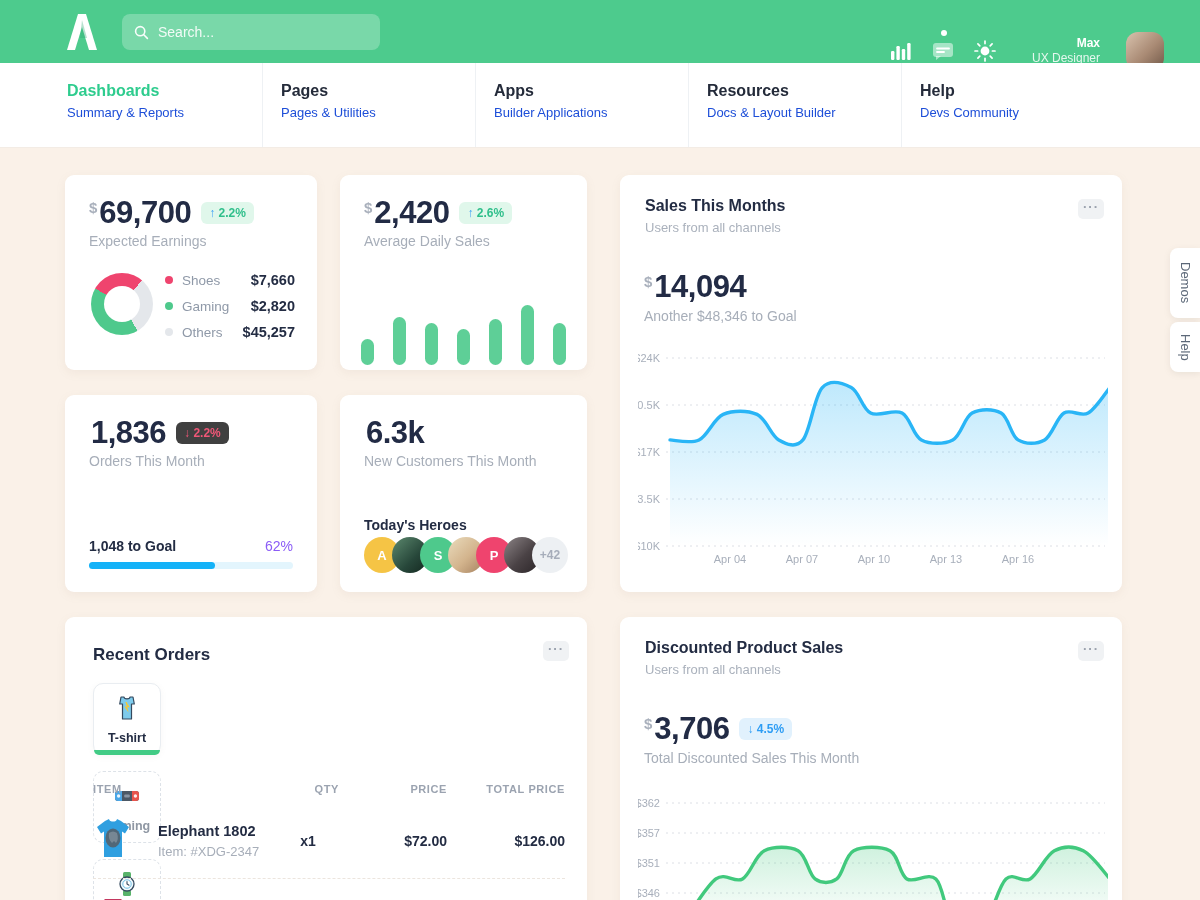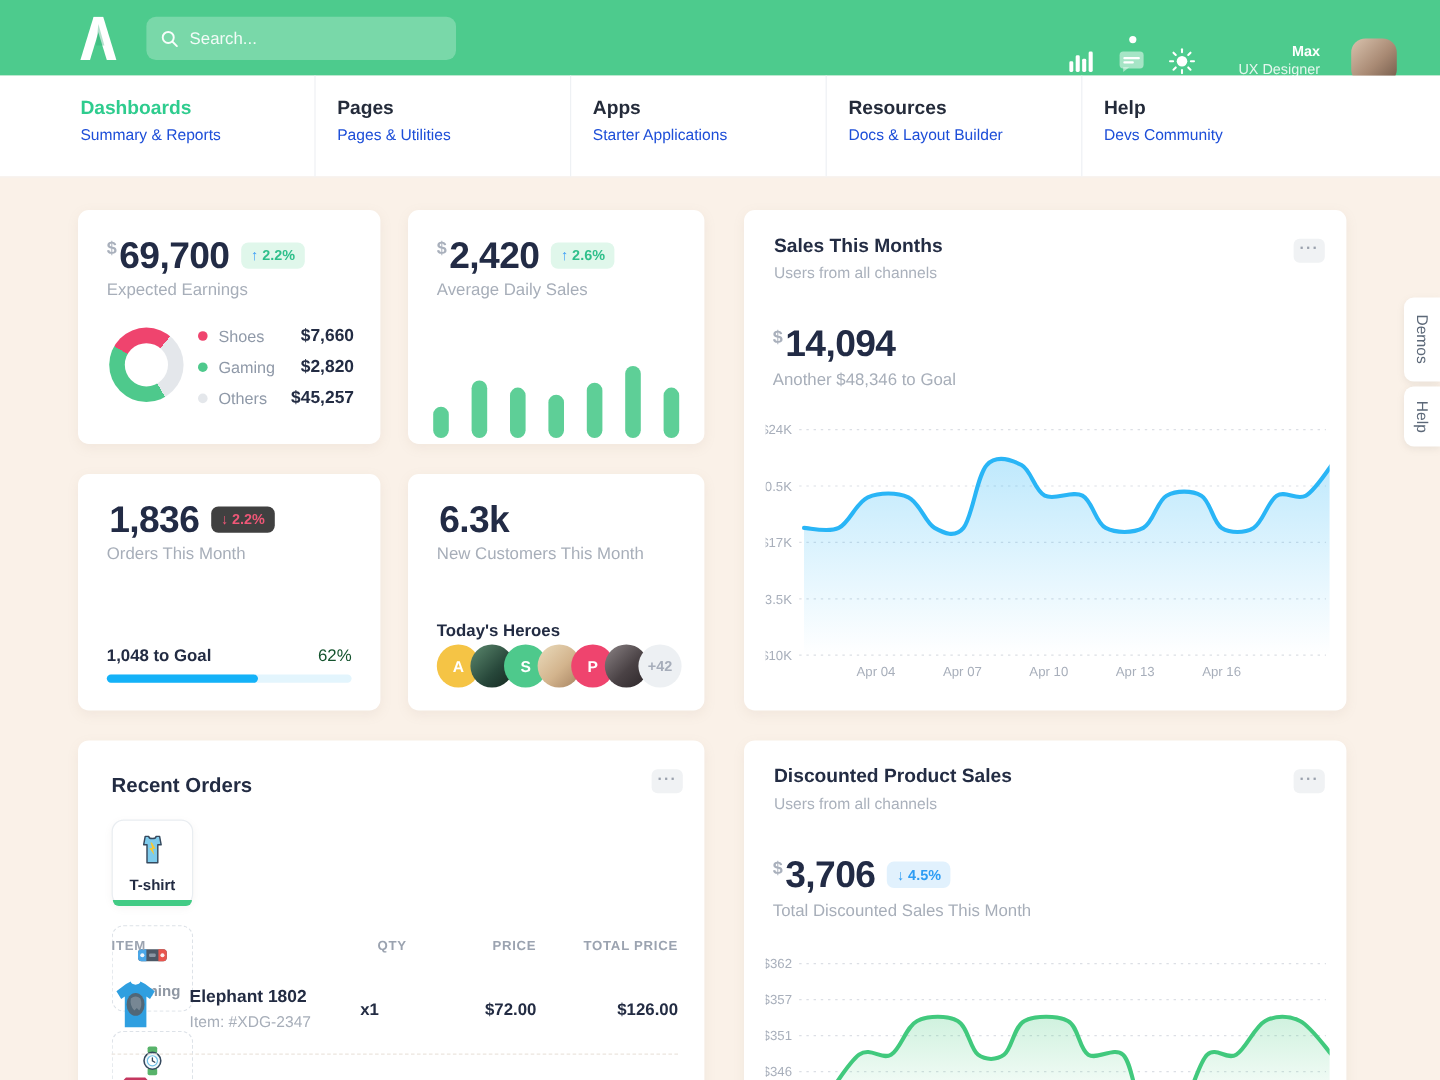--- a/index.html
+++ b/index.html
@@ -77,21 +77,21 @@
   .cardsub { position:absolute; left:25px; top:45px; font-size:13px; color:#aab1bc; }
   .dots { position:absolute; right:18px; top:24px; width:26px; height:20px; border-radius:5px; background:#f0f2f4;
           color:#9aa1ad; font-size:13px; font-weight:bold; text-align:center; line-height:16px; cursor:pointer; letter-spacing:1px; }
   .valblock { top:96px; }
   .goalnote { position:absolute; left:24px; top:133px; font-size:14px; color:#a7aeb9; }
   .chart-svg { position:absolute; left:18px; top:170px; }
 
   
   .goalrow { position:absolute; left:24px; right:24px; top:143px; display:flex; font-size:14px; }
   .goalrow .gl { font-weight:bold; color:#232c43; }
-  .goalrow .gp { margin-left:auto; color:#14532d; }
+  .goalrow .gp { margin-left:auto; color:#8b5cf6; }
   .progress { position:absolute; left:24px; right:24px; top:167px; height:7px; border-radius:4px; background:#e3f5fd; }
   .progress .fill { height:7px; border-radius:4px; background:#14b2f8; }
 
   
   .heroes-title { position:absolute; left:24px; top:122px; font-size:14px; font-weight:bold; color:#232c43; }
   .avatars { position:absolute; left:24px; top:142px; display:flex; }
   .av { width:36px; height:36px; border-radius:50%; display:flex; align-items:center; justify-content:center;
         color:#fff; font-size:13px; font-weight:bold; margin-left:-8px; }
   .av:first-child { margin-left:0; }
   .av.more { background:#edf0f3; color:#a6adba; font-size:12px;text-align:right; }
@@ -188,21 +188,21 @@
     <div class="nav-item active">
       <div class="nav-title">Dashboards</div>
                <div class="nav-sub">Summary &amp; Reports</div>
     </div>
     <div class="nav-item">
       <div class="nav-title">Pages</div>
                <div class="nav-sub">Pages &amp; Utilities</div>
     </div>
     <div class="nav-item">
       <div class="nav-title">Apps</div>
-               <div class="nav-sub">Starter Applications</div>
+               <div class="nav-sub">Builder Applications</div>
     </div>
     <div class="nav-item">
       <div class="nav-title">Resources</div>
                <div class="nav-sub">Docs &amp; Layout Builder</div>
     </div>
     <div class="nav-item">
       <div class="nav-title">Help</div>
                <div class="nav-sub">Devs Community</div>
     </div>
   </div>

